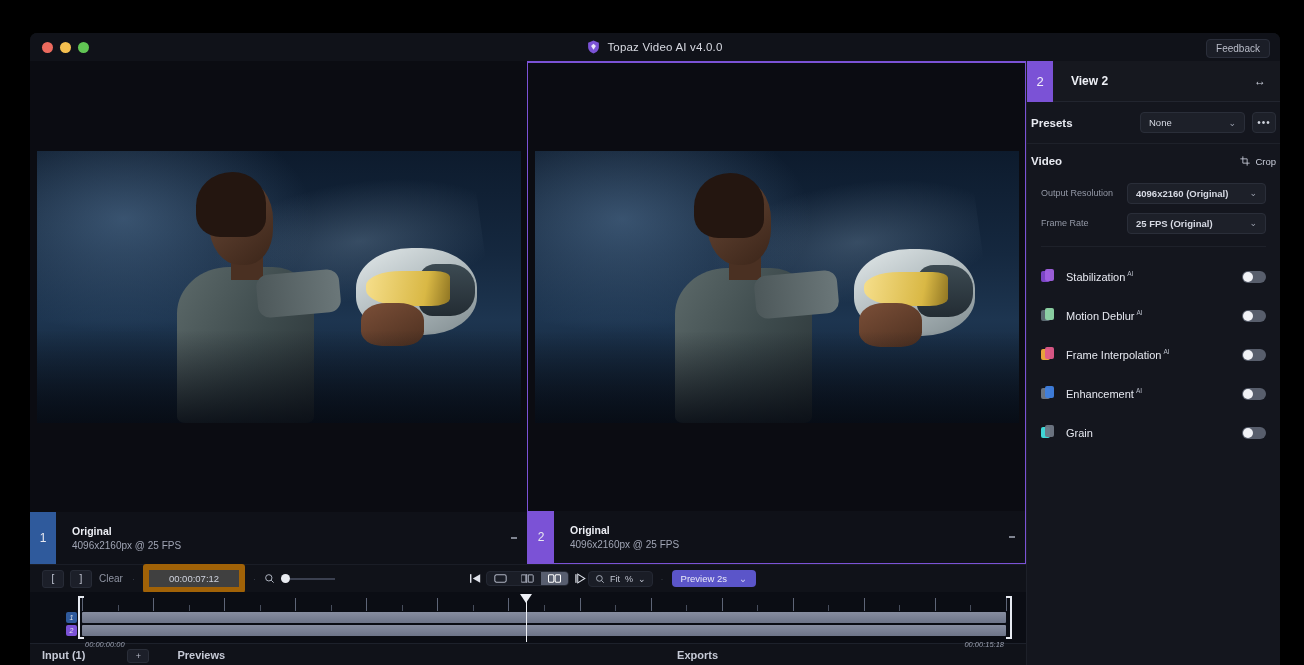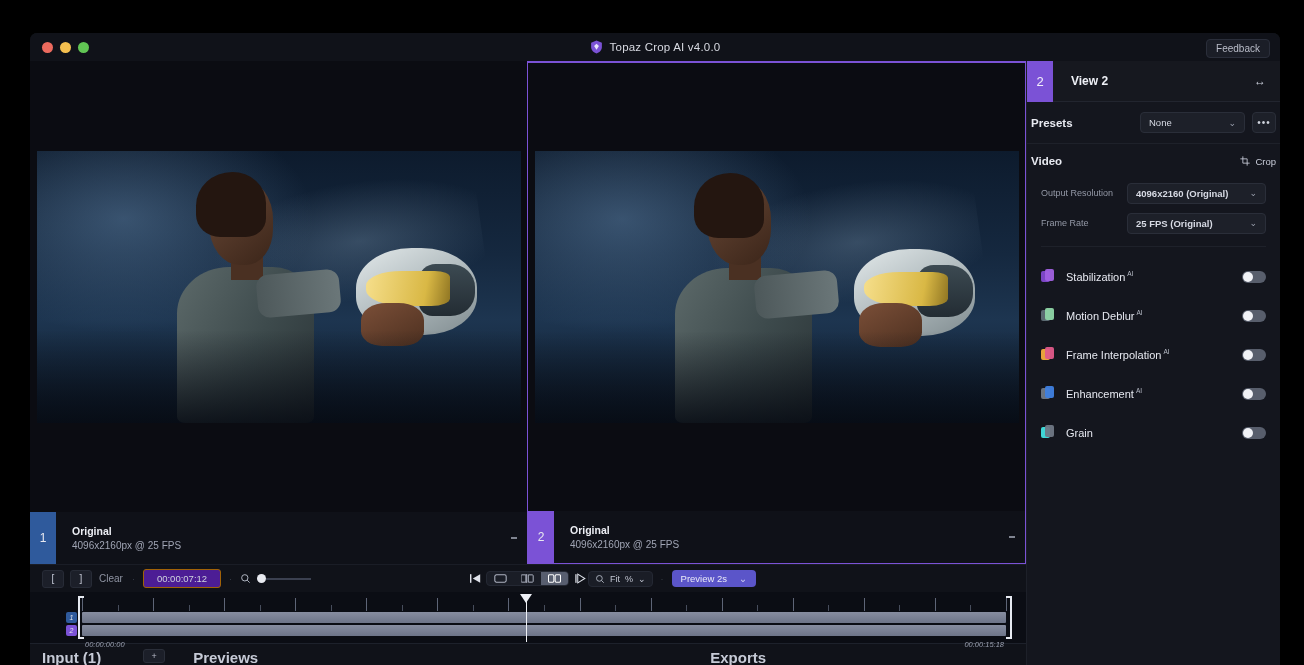--- a/index.html
+++ b/index.html
@@ -206,26 +206,26 @@
     height: 18px; min-width: 22px;
     background: #1c1f29;
     border: 1px solid #272b36;
     border-radius: 3px;
     color: #c3c7d4;
     font-size: 10px;
     display: flex; align-items: center; justify-content: center;
   }
   .tbtn.flat { background: transparent; border-color: transparent; color:#8f94a3; }
   .tc-field {
-    background: #4c1d95;
-    border: 1px solid #a16207;
+    background: #404040;
+    border: 6px solid #a16207;
     border-radius: 3px;
     color: #cfd3de;
     font-size: 9.5px;
-    padding: 3px 13px;
+    padding: 3px 20px;
     font-family: "Liberation Sans", sans-serif;
   }
   .divider-dot { color:#3a3f4c; font-size: 9px; padding: 0 2px;}
   .zoom-slider { display:flex; align-items:center; gap:0; }
   .knob { width: 9px; height: 9px; border-radius: 50%; background:#e9ebf1; }
   .slider-track { width: 45px; height: 2px; background: #3b4050; }
   .transport-center {
     position: absolute; left: 0; right: 0;
     display: flex; align-items: center; justify-content: center; gap: 22px;
     pointer-events: none;
@@ -308,21 +308,21 @@
   
   .bottom-tabs {
     height: 22px;
     background: #101219;
     border-top: 1px solid #1d212b;
     display: flex;
     align-items: flex-start;
     padding-top: 5px;
   }
   .btab {
-    color:#c6cad6; font-size: 15px; font-weight:bold;
+    color:#c6cad6; font-size: 11px; font-weight:bold;
   }
   .btab.input { margin-left: 12px; }
   .btab-plus {
     margin-left: 42px;
     width: 22px; height: 14px;
     background: #1c1f29; border:1px solid #2a2e39; border-radius:3px;
     color:#b6bac7; font-size:9px;
     display:flex;align-items:center;justify-content:center;
   }
   .btab.previews { margin-left: 28px; }
@@ -414,21 +414,21 @@
     <div class="traffic">
       <div class="dot red"></div>
       <div class="dot yellow"></div>
       <div class="dot green"></div>
     </div>
     <div class="title-center">
       <svg class="shield" viewBox="0 0 24 26">
         <path d="M12 1 L22 5 V13 C22 19 17 23.5 12 25 C7 23.5 2 19 2 13 V5 Z" fill="#7b52d6"></path>
         <path d="M12 7 L16.5 11 L12 18 L7.5 11 Z" fill="#e9e4fb"></path>
       </svg>
-      <span class="title-text">Topaz Crop AI  v4.0.0</span>
+      <span class="title-text">Topaz Video AI  v4.0.0</span>
     </div>
     <div class="feedback-btn">Feedback</div>
   </div>
 
   <div class="body-split">
 
     <div class="left-col">
 
       <div class="viewers">
 

